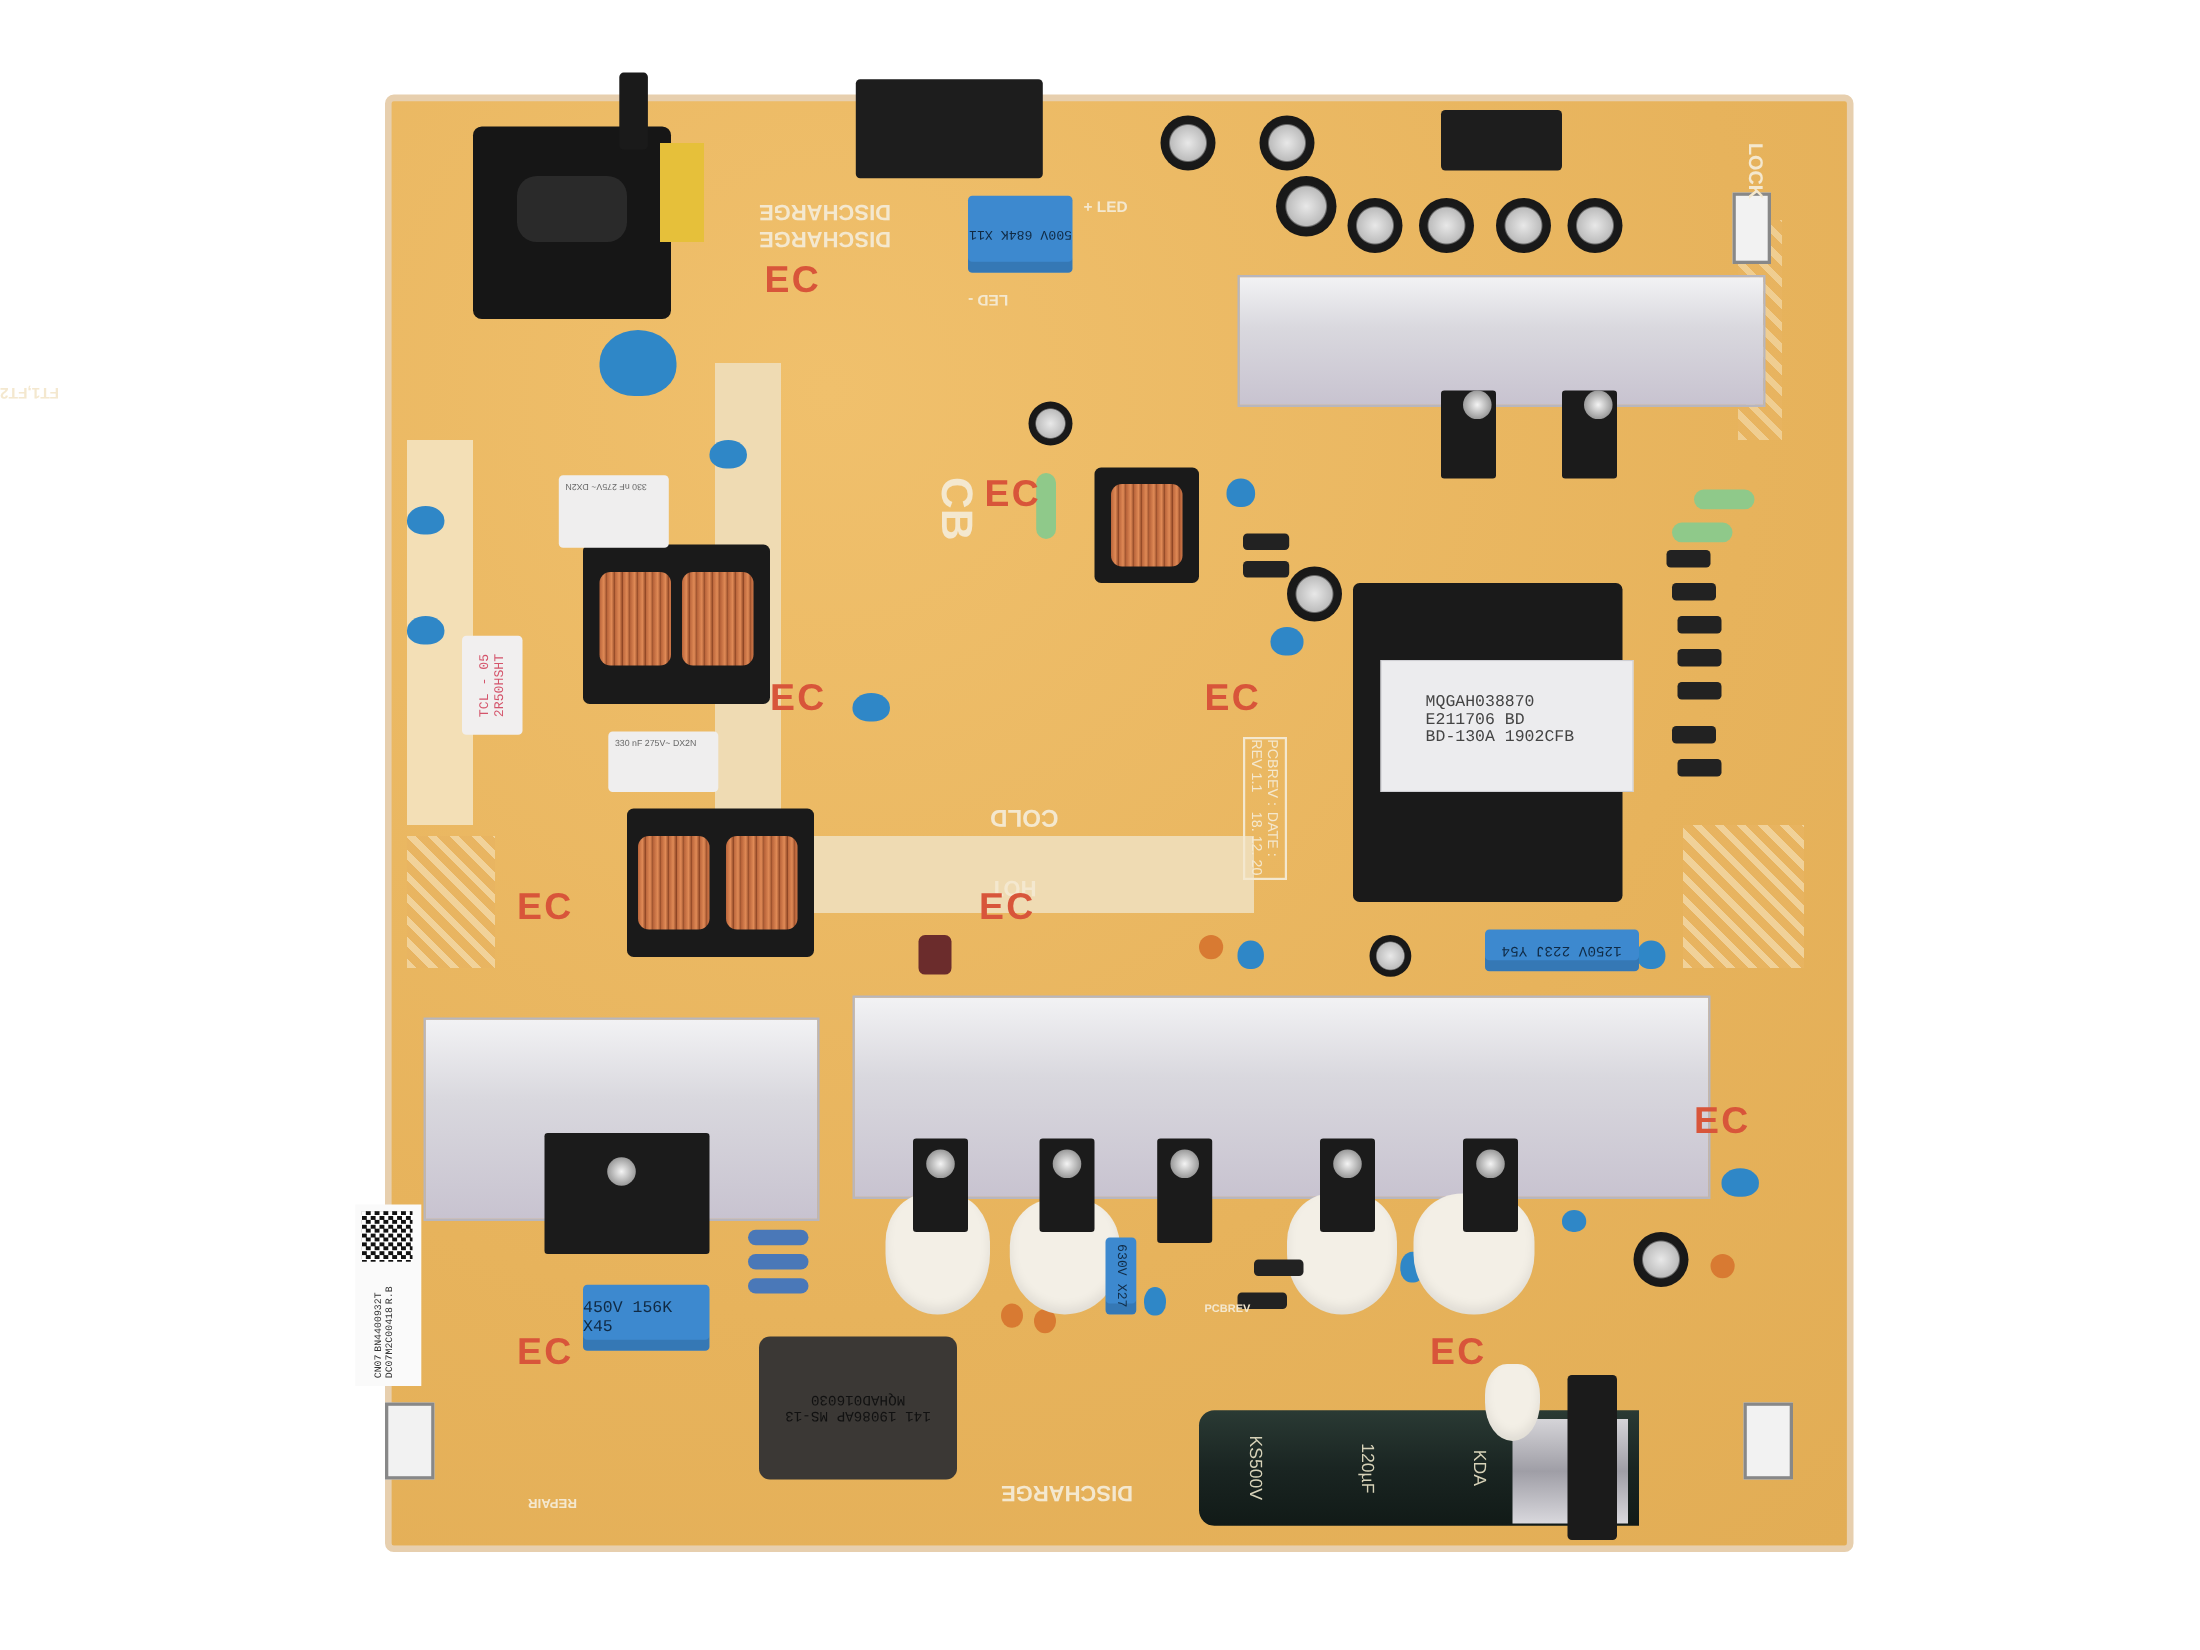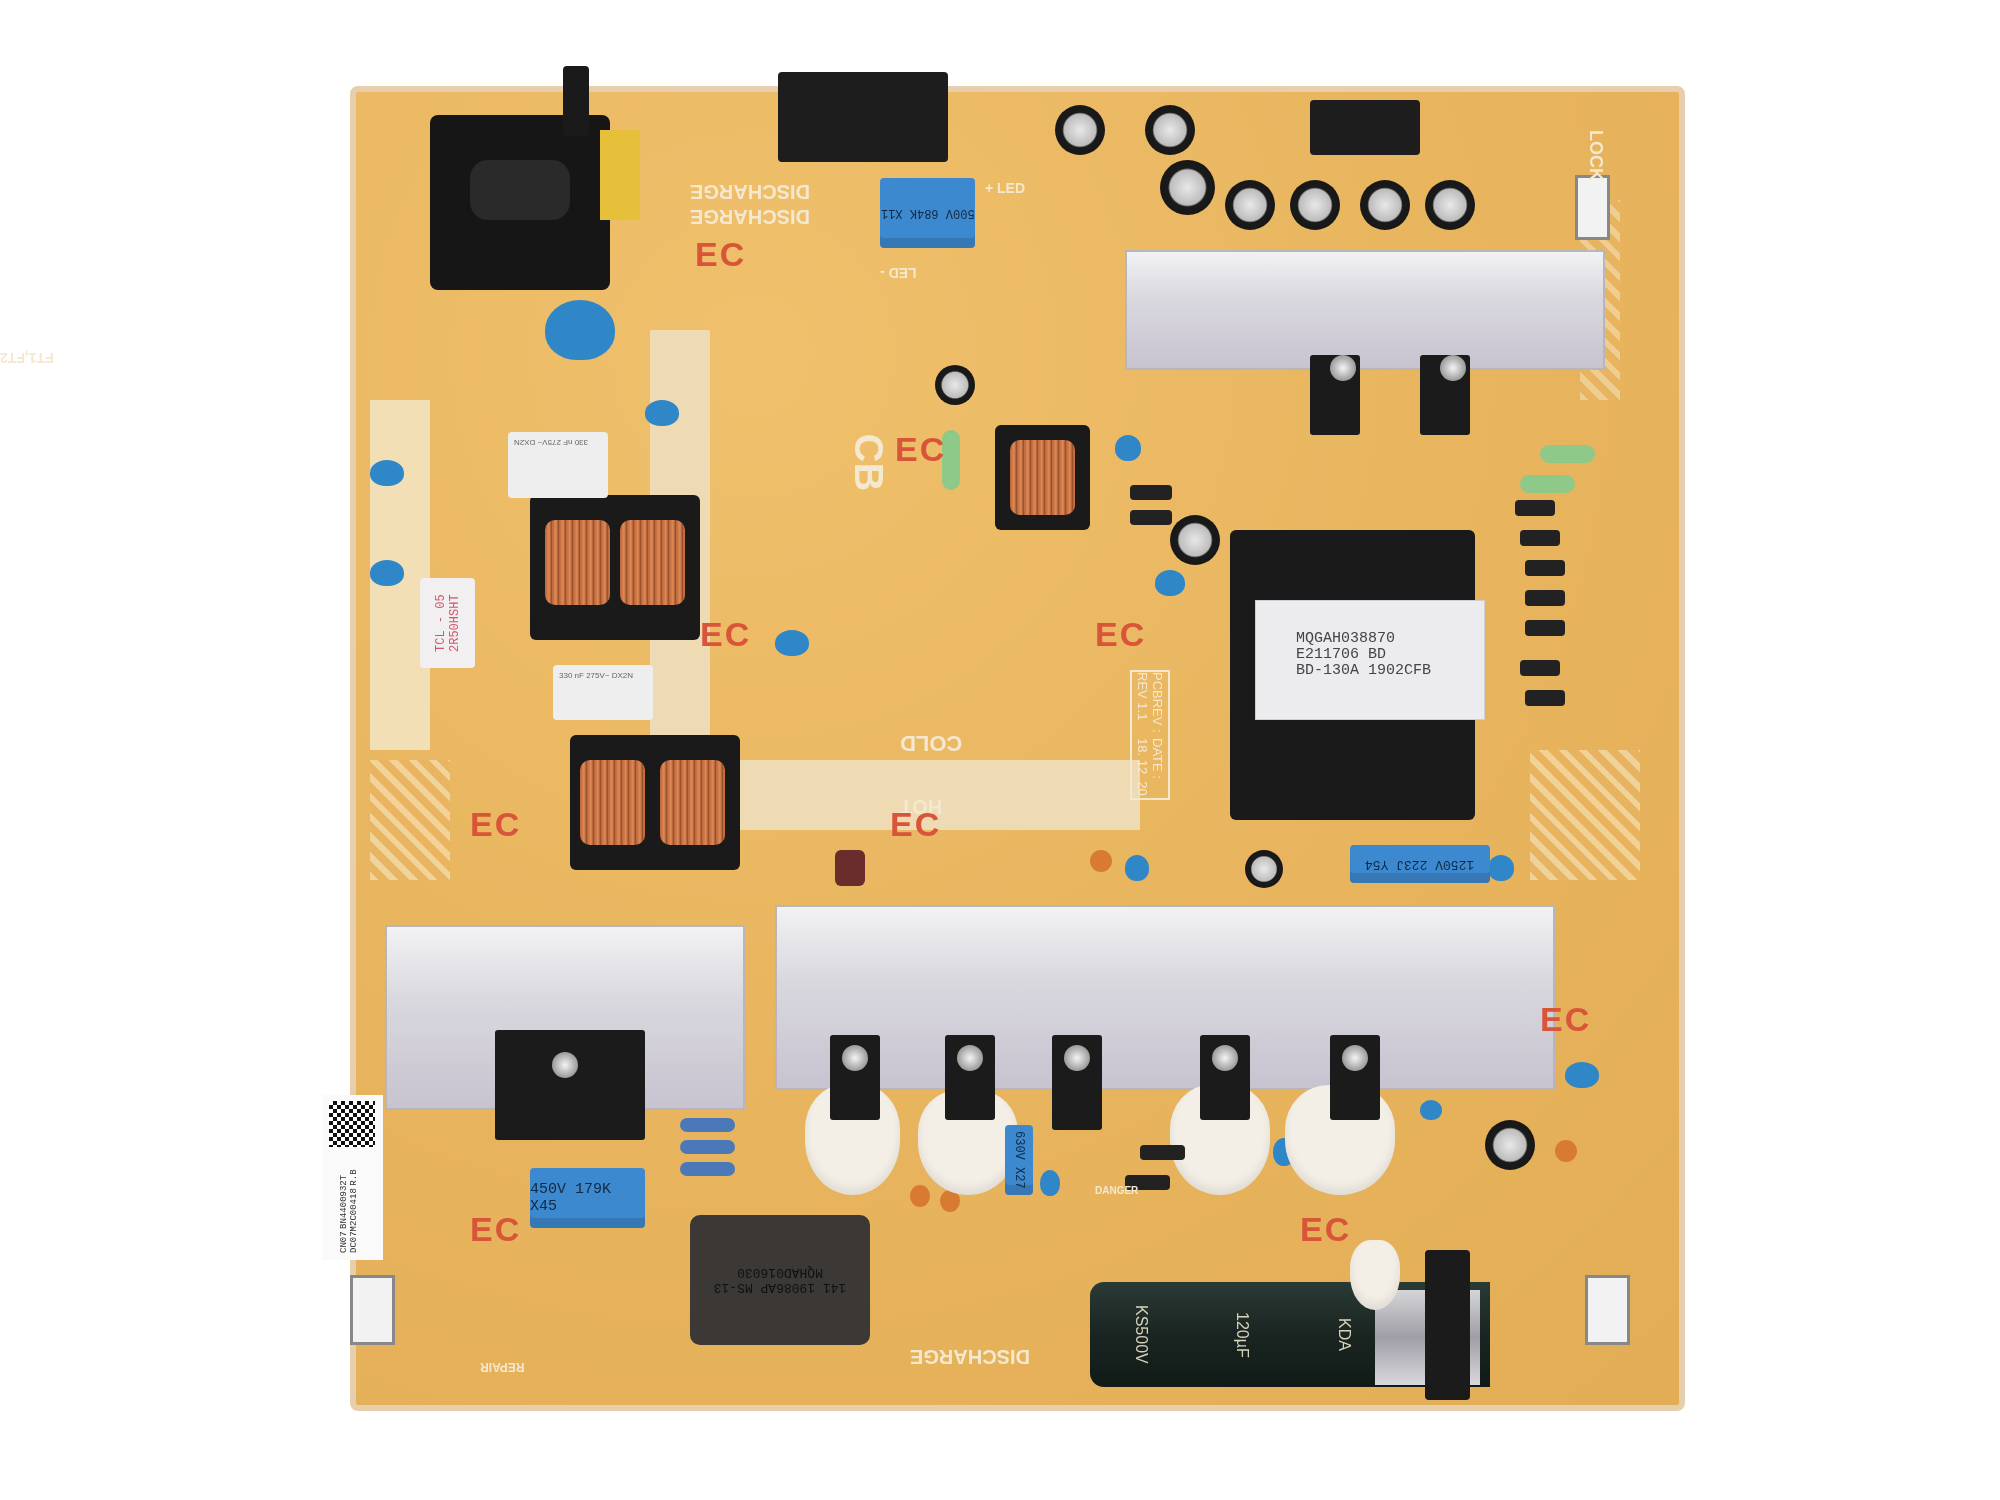--- a/index.html
+++ b/index.html
@@ -151,21 +151,21 @@
     <span style="writing-mode:vertical-rl;font-size:12px;">630V X27</span>
   </div>
 
 <div class="abs res" style="left:680px;top:1118px;width:55px;height:14px;background:#4a78b8;"></div>
 <div class="abs res" style="left:680px;top:1140px;width:55px;height:14px;background:#4a78b8;"></div>
 <div class="abs res" style="left:680px;top:1162px;width:55px;height:14px;background:#4a78b8;"></div>
 <div class="abs diode" style="left:1140px;top:1145px;width:45px;height:15px;"></div>
 <div class="abs diode" style="left:1125px;top:1175px;width:45px;height:15px;"></div>
 
 <div class="abs capblue lbl" style="left:530px;top:1168px;width:115px;height:60px;">
-    <span>450V 179K X45</span>
+    <span>450V 156K X45</span>
   </div>
 
 <div class="abs" style="left:690px;top:1215px;width:180px;height:130px;background:#3b3835;border-radius:10px;color:#111;font-size:13px;display:flex;flex-direction:column;align-items:center;justify-content:center;transform:rotate(180deg);">
   <span class="lbl">141 19086AP MS-13</span>
   <span class="lbl">MQHAD016030</span>
 </div>
 
 <div class="abs" style="left:1090px;top:1282px;width:400px;height:105px;background:linear-gradient(180deg,#2a3a34 0%,#1a2522 50%,#111a17 100%);border-radius:14px 0 0 14px;color:#d7d2b8;font-size:16px;display:flex;align-items:center;justify-content:space-around;">
   <span style="writing-mode:vertical-rl;">
     <span>KS</span><span>500V</span>
@@ -200,21 +200,21 @@
 <div class="abs silk" style="left:840px;top:440px;font-size:40px;transform:rotate(90deg);">CB</div>
 <div class="abs silk" style="left:900px;top:730px;font-size:22px;transform:rotate(180deg);">COLD</div>
 <div class="abs silk" style="left:900px;top:795px;font-size:20px;transform:rotate(180deg);">HOT</div>
 <div class="abs silk" style="left:1585px;top:130px;font-size:18px;writing-mode:vertical-rl;">LOCK</div>
 <div class="abs" style="left:1130px;top:670px;width:40px;height:130px;border:2px solid #f4e8cf;box-sizing:border-box;color:#f4e8cf;font-size:13px;writing-mode:vertical-rl;display:flex;align-items:center;justify-content:center;">
   <span>PCBREV : REV 1.1</span>
   <span>DATE : 18. 12. 20</span>
 </div>
 <div class="abs silk" style="left:910px;top:1345px;font-size:20px;transform:rotate(180deg);">DISCHARGE</div>
 <div class="abs silk" style="left:480px;top:1360px;font-size:12px;transform:rotate(180deg);">REPAIR</div>
-<div class="abs silk" style="left:1095px;top:1185px;font-size:10px;">DANGER</div>
+<div class="abs silk" style="left:1095px;top:1185px;font-size:10px;">PCBREV</div>
 
 <div class="abs ec" style="left:695px;top:235px;">EC</div>
 <div class="abs ec" style="left:895px;top:430px;">EC</div>
 <div class="abs ec" style="left:700px;top:615px;">EC</div>
 <div class="abs ec" style="left:1095px;top:615px;">EC</div>
 <div class="abs ec" style="left:470px;top:805px;">EC</div>
 <div class="abs ec" style="left:890px;top:805px;">EC</div>
 <div class="abs ec" style="left:470px;top:1210px;">EC</div>
 <div class="abs ec" style="left:1300px;top:1210px;">EC</div>
 <div class="abs ec" style="left:1540px;top:1000px;">EC</div>

